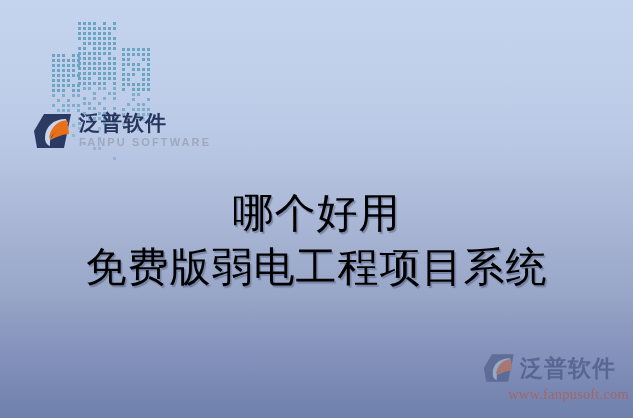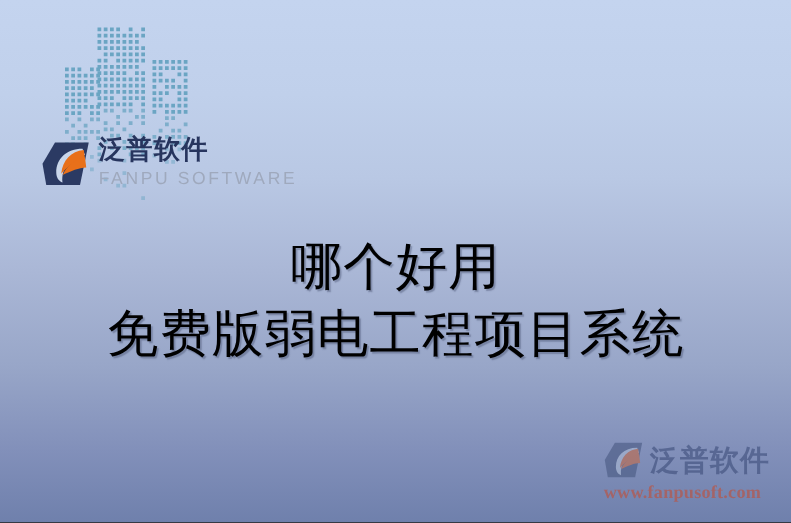--- a/index.html
+++ b/index.html
@@ -62,22 +62,22 @@
     font-family: "Liberation Sans", sans-serif;
     font-size: 21px;
     font-weight: 700;
     color: #27355e;
     letter-spacing: 1px;
     line-height: 1.05;
     white-space: nowrap;
   }
   .wm-en {
     font-family: "Liberation Sans", sans-serif;
-    font-size: 14px;
-    font-weight: 400;
+    font-size: 11px;
+    font-weight: 700;
     color: #9fa9bd;
     letter-spacing: 2.1px;
     line-height: 1.5;
     white-space: nowrap;
   }
 
   
   #headline {
     position: absolute;
     left: 0;
@@ -119,24 +119,24 @@
     font-family: "Liberation Sans", sans-serif;
     font-size: 23px;
     font-weight: 700;
     color: #3f4f7c;
     letter-spacing: 1px;
     white-space: nowrap;
   }
   #wm-url {
     font-family: "Liberation Serif", serif;
     font-size: 14.5px;
-    font-weight: 700;
+    font-weight: 400;
     color: #c0503a;
     letter-spacing: 0.2px;
-    text-align: left;
+    text-align: right;
     margin-top: -2px;
     white-space: nowrap;
   }
 </style>
 </head>
 <body>
 
 <div id="stage">
 
   <div id="pixel-city">

